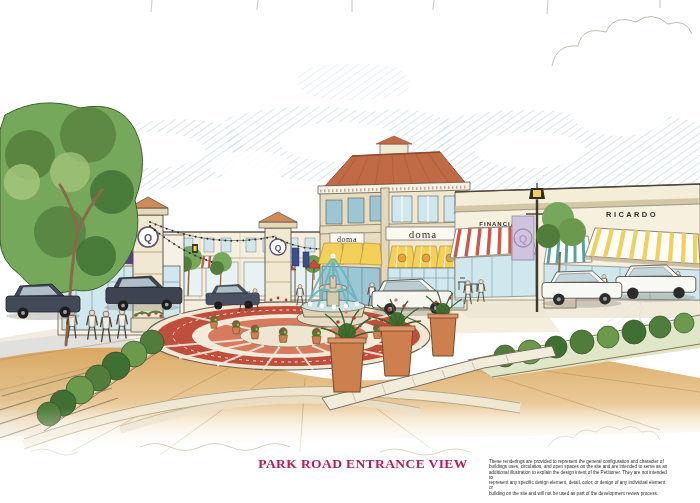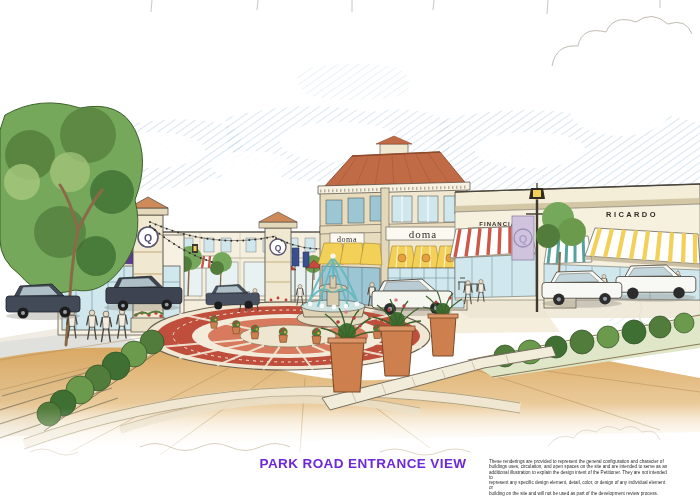--- a/index.html
+++ b/index.html
@@ -1,21 +1,21 @@
 <!DOCTYPE html>
 <html><head>
 <meta charset="utf-8">
 <style>
   html,body{margin:0;padding:0;background:#ffffff;}
   .page{position:relative;width:700px;height:503px;background:#ffffff;overflow:hidden;
         font-family:"Liberation Sans",sans-serif;}
   .page svg{position:absolute;left:0;top:0;}
   .title{position:absolute;left:230px;top:456px;width:266px;text-align:center;
-         font-size:13.5px;font-weight:bold;letter-spacing:0.4px;color:#6d28d9;
-         font-family:Liberation Sans, sans-serif;}
+         font-size:13.5px;font-weight:bold;letter-spacing:0.4px;color:#be185d;
+         font-family:Liberation Serif, serif;}
   .disclaimer{position:absolute;left:489px;top:459px;width:180px;color:#2b2b2b;
               font-size:4.6px;line-height:5.3px;font-family:"Liberation Sans",sans-serif;}
   text{font-family:"Liberation Sans",sans-serif;}
   .sign-serif{font-family:"Liberation Serif",serif;}
 </style>
 </head>
 <body>
 
 <div class="page">
 

